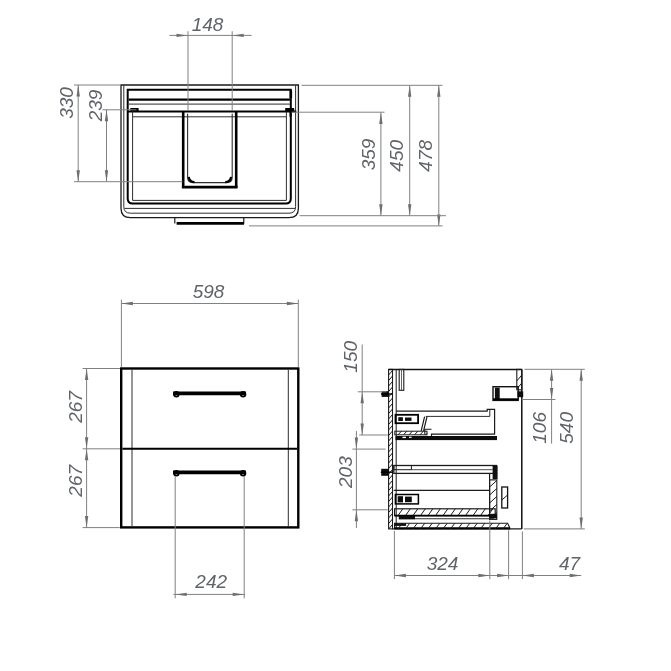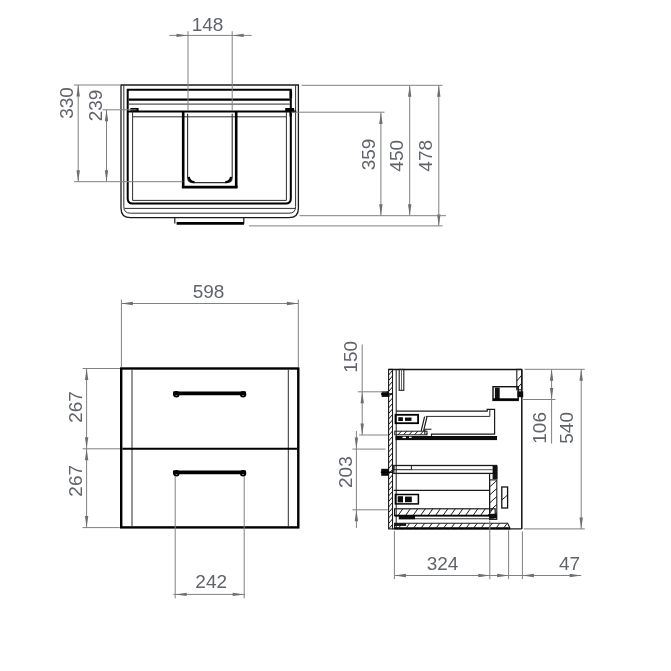--- a/index.html
+++ b/index.html
@@ -1,16 +1,16 @@
 <!DOCTYPE html>
 <html><head>
 <meta charset="utf-8">
 <style>
   html,body{margin:0;padding:0;background:#ffffff;}
-  .wrap{width:671px;height:671px;position:relative;background:#a16207;}
+  .wrap{width:671px;height:671px;position:relative;background:#a16207;font-style:italic;}
   text{font-family:"Liberation Sans", sans-serif;font-size:19px;fill:#60646a;}
 </style>
 </head>
 <body>
 <div class="wrap">
 <svg width="671" height="671" viewBox="0 0 671 671">
 <rect x="0" y="0" width="671" height="671" fill="#ffffff"></rect>
 
 <g id="topview" fill="none" stroke-linecap="butt">
 

